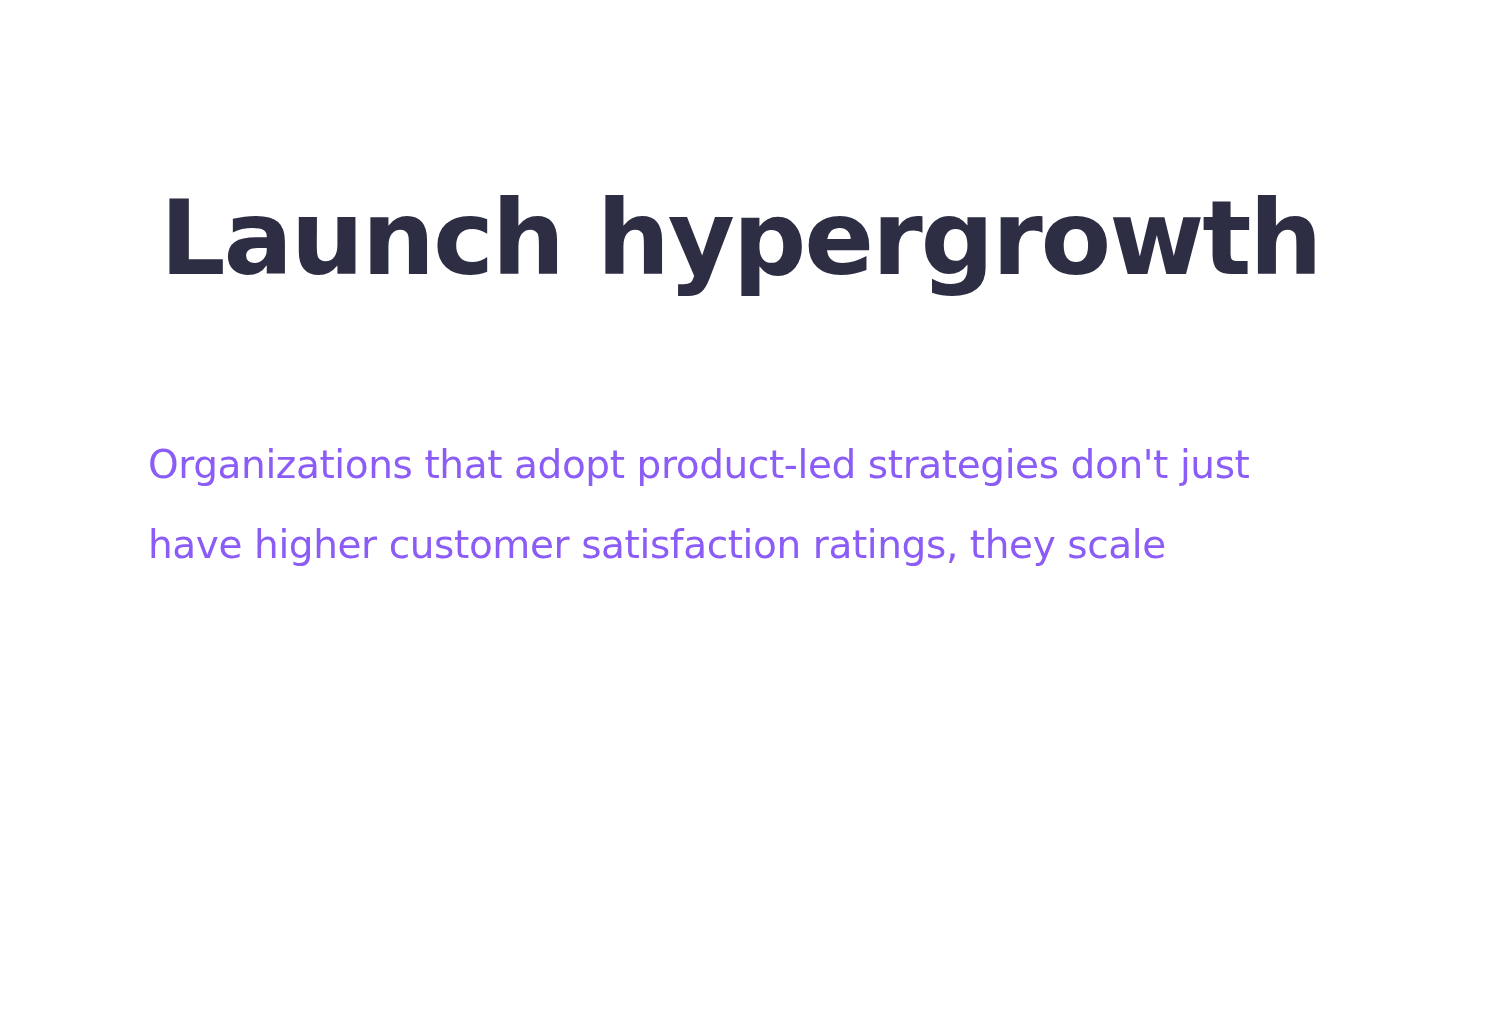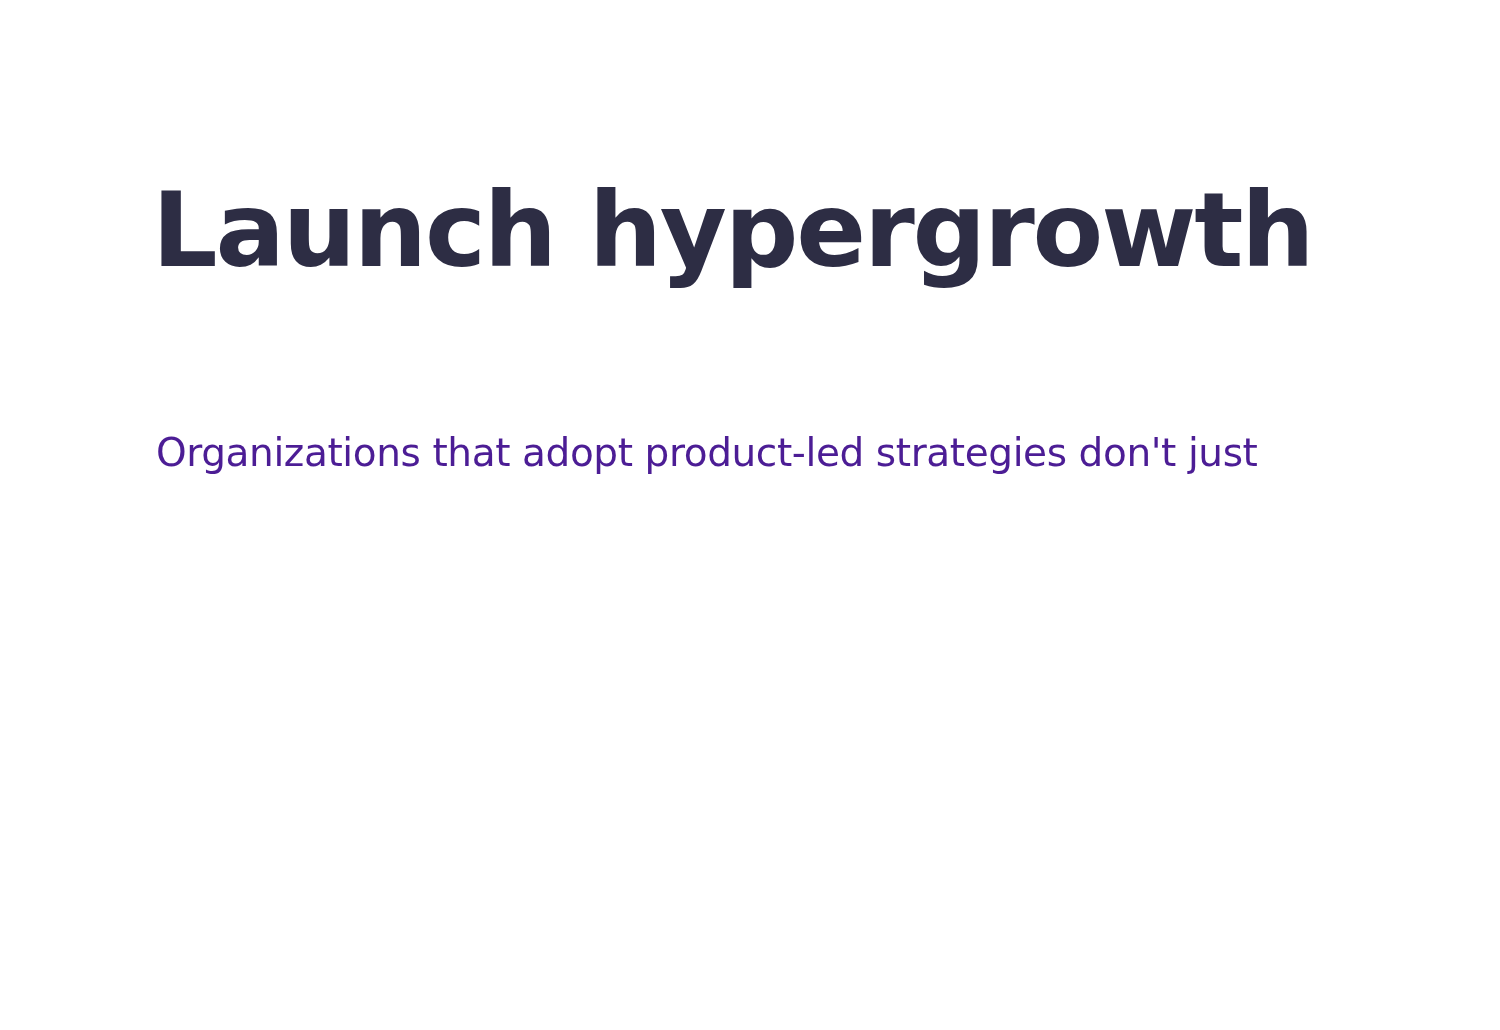--- a/index.html
+++ b/index.html
@@ -24,44 +24,44 @@
   }
 
   .hero {
     position: absolute;
     left: 148px;
     top: 170px;
     width: 1220px;
   }
 
   .hero-heading {
-    margin: 4px;
+    margin: 12px;
     font-family: "DejaVu Sans", "Liberation Sans", sans-serif;
     font-weight: 700;
     font-size: 103px;
     line-height: 1.10;
     letter-spacing: -2.2px;
     color: #2d2d44;
     -webkit-font-smoothing: antialiased;
   }
 
   .hero-heading .line {
     display: block;
     white-space: nowrap;
   }
 
   .hero-body {
-    margin: 8px;
+    margin: 0;
     padding-top: 118px;
     font-family: "DejaVu Sans", "Liberation Sans", sans-serif;
     font-weight: 400;
     font-size: 39px;
     line-height: 2.05;
     letter-spacing: -0.4px;
-    color: #4c1d95;
+    color: #8b5cf6;
     max-width: 1215px;
   }
 
   .hero-body .line {
     display: block;
     white-space: nowrap;
   }
 </style>
 </head>
 <body>
@@ -69,17 +69,18 @@
 <div class="page">
 
   <section class="hero">
 
     <h1 class="hero-heading">
       <span class="line">Launch hypergrowth</span>
     </h1>
 
     <p class="hero-body">
       <span class="line">Organizations that adopt product-led strategies don't just</span>
+      <span class="line">have higher customer satisfaction ratings, they scale</span>
     </p>
 
   </section>
 
 </div>
 
 </body></html>

